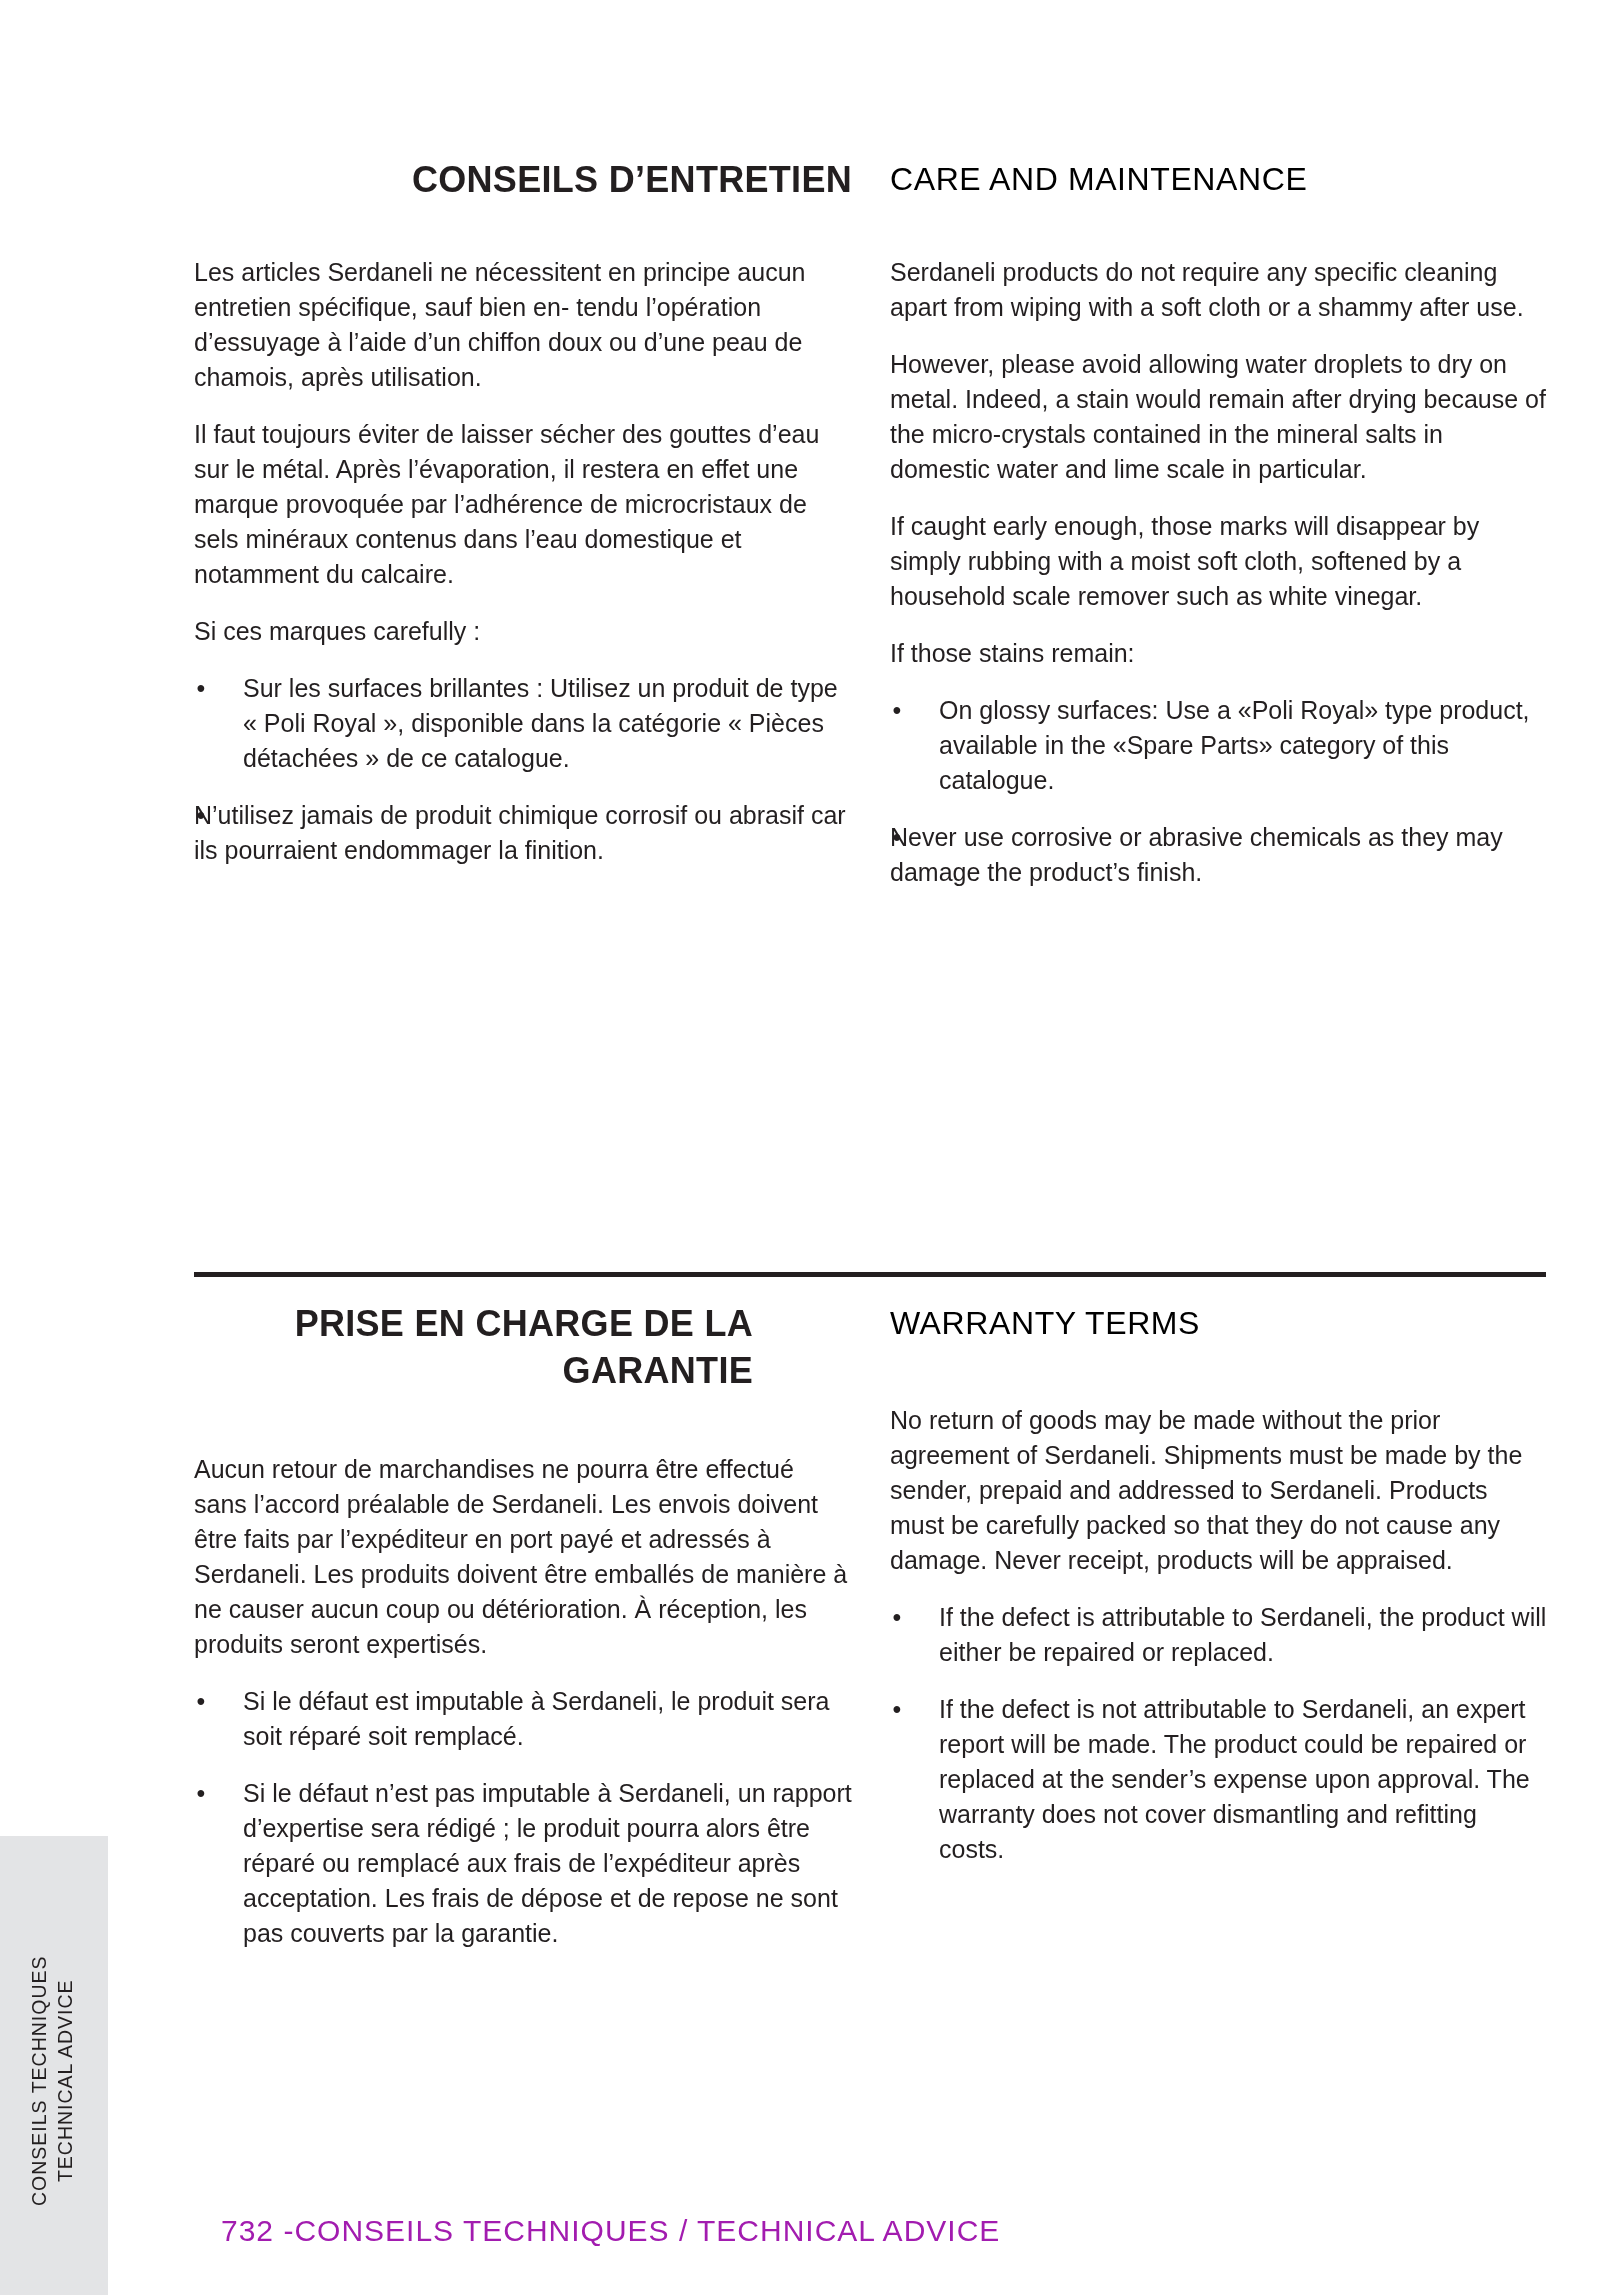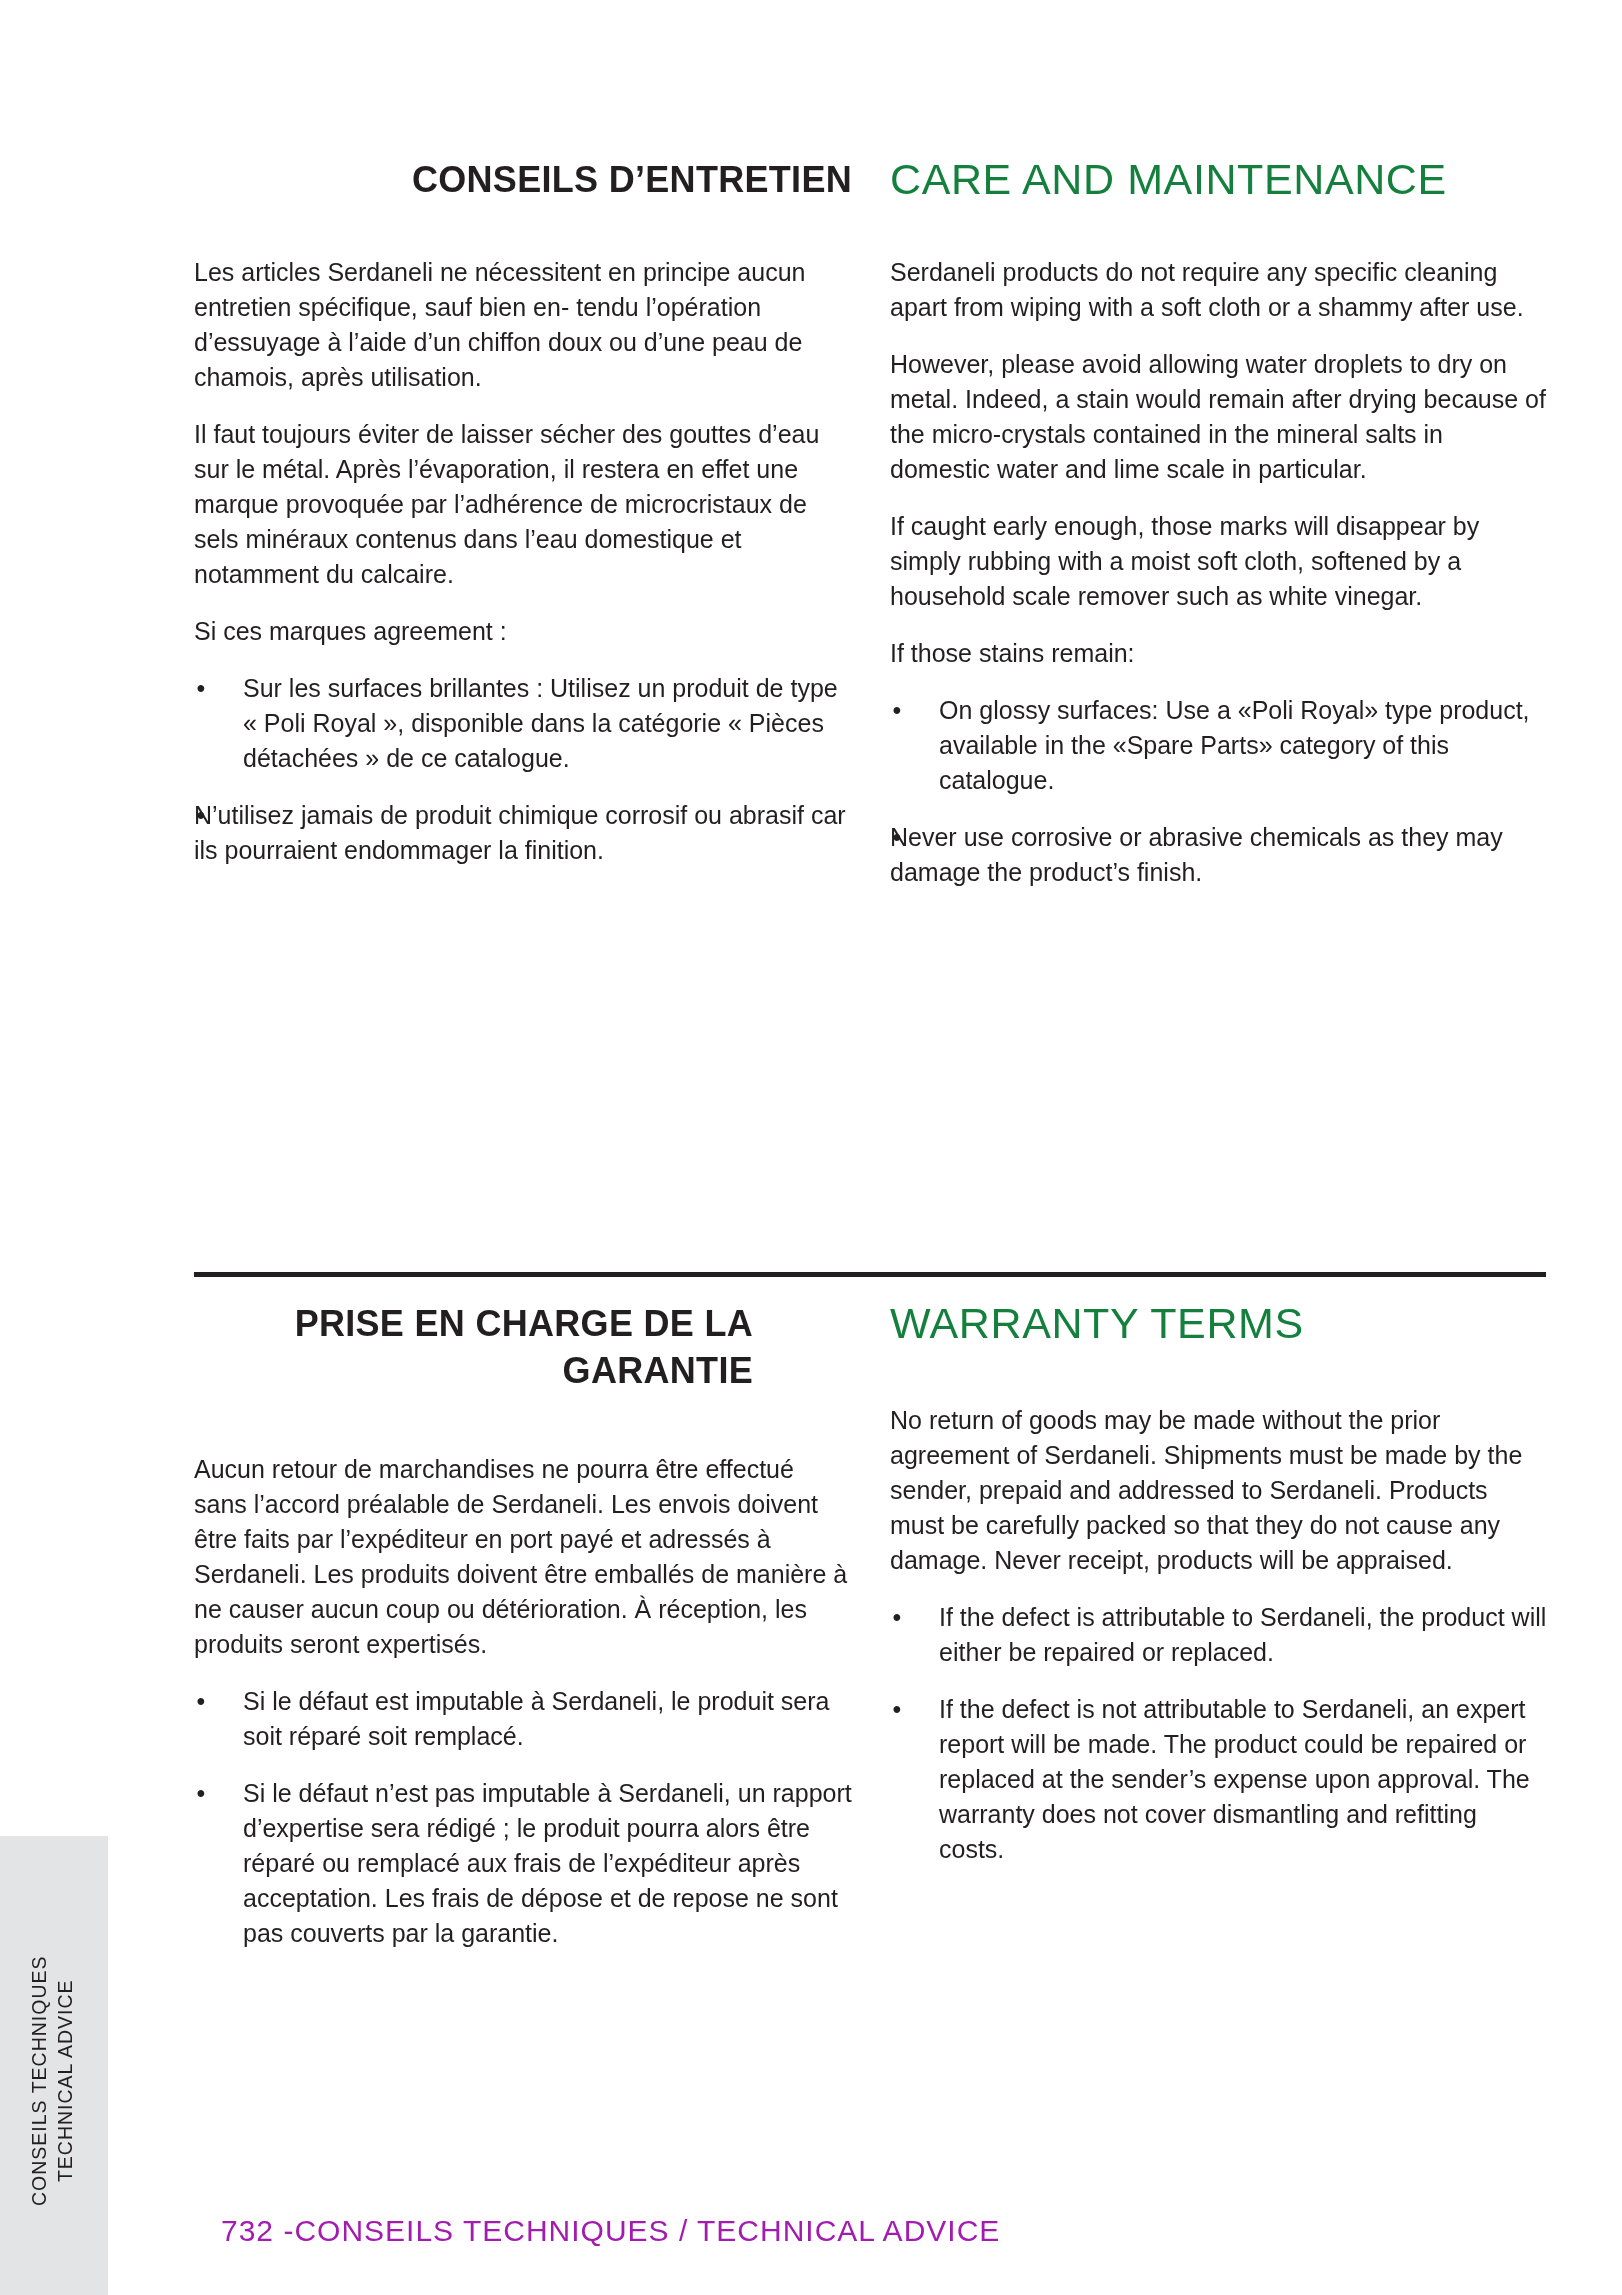--- a/index.html
+++ b/index.html
@@ -9,22 +9,22 @@
     font-family: "Liberation Sans", sans-serif;
   }
   .col { position: absolute; width: 658px; }
   .col-left { left: 194px; }
   .col-right { left: 890px; }
   h2.fr {
     margin: 0; font-size: 36px; font-weight: bold; line-height: 47px;
     letter-spacing: 0.3px; color: #231f20; text-align: right;
   }
   h2.en {
-    margin: 0; font-size: 43px; font-weight: normal; line-height: 47px;
-    letter-spacing: 0.6px; color: #15803d;
+    margin: 0; font-size: 32px; font-weight: normal; line-height: 47px;
+    letter-spacing: 0.6px; color: #000000;
   }
   p {
     margin: 0 0 22px 0; font-size: 25px; line-height: 35px; color: #231f20;
   }
   ul.bullets { list-style: none; margin: 0 0 22px 0; padding: 0; }
   ul.bullets li {
     position: relative; padding-left: 49px; margin-bottom: 22px;
     font-size: 25px; line-height: 35px;
   }
   ul.bullets li:last-child { margin-bottom: 0; }
@@ -51,21 +51,21 @@
   }
 </style>
 </head>
 <body>
 
 <section class="col col-left" style="top:156px;">
   <h2 class="fr">CONSEILS D’ENTRETIEN</h2>
   <div style="height:52px"></div>
   <p>Les articles Serdaneli ne nécessitent en principe aucun entretien spécifique, sauf bien en- tendu l’opération d’essuyage à l’aide d’un chiffon doux ou d’une peau de chamois, après utilisation.</p>
   <p>Il faut toujours éviter de laisser sécher des gouttes d’eau sur le métal. Après l’évaporation, il restera en effet une marque provoquée par l’adhérence de microcristaux de sels minéraux contenus dans l’eau domestique et notamment du calcaire.</p>
-  <p>Si ces marques agreement :</p>
+  <p>Si ces marques carefully :</p>
   <ul class="bullets">
     <li><span class="dot">•</span><span>Sur les surfaces brillantes : Utilisez un produit de type « Poli Royal », disponible dans la catégorie « Pièces détachées » de ce catalogue.</span></li>
     <li><span class="dot">•</span></li>
   </ul>
   <p>N’utilisez jamais de produit chimique corrosif ou abrasif car ils pourraient endommager la finition.</p>
 </section>
 
 <section class="col col-right" style="top:156px;">
   <h2 class="en">CARE AND MAINTENANCE</h2>
   <div style="height:52px"></div>

